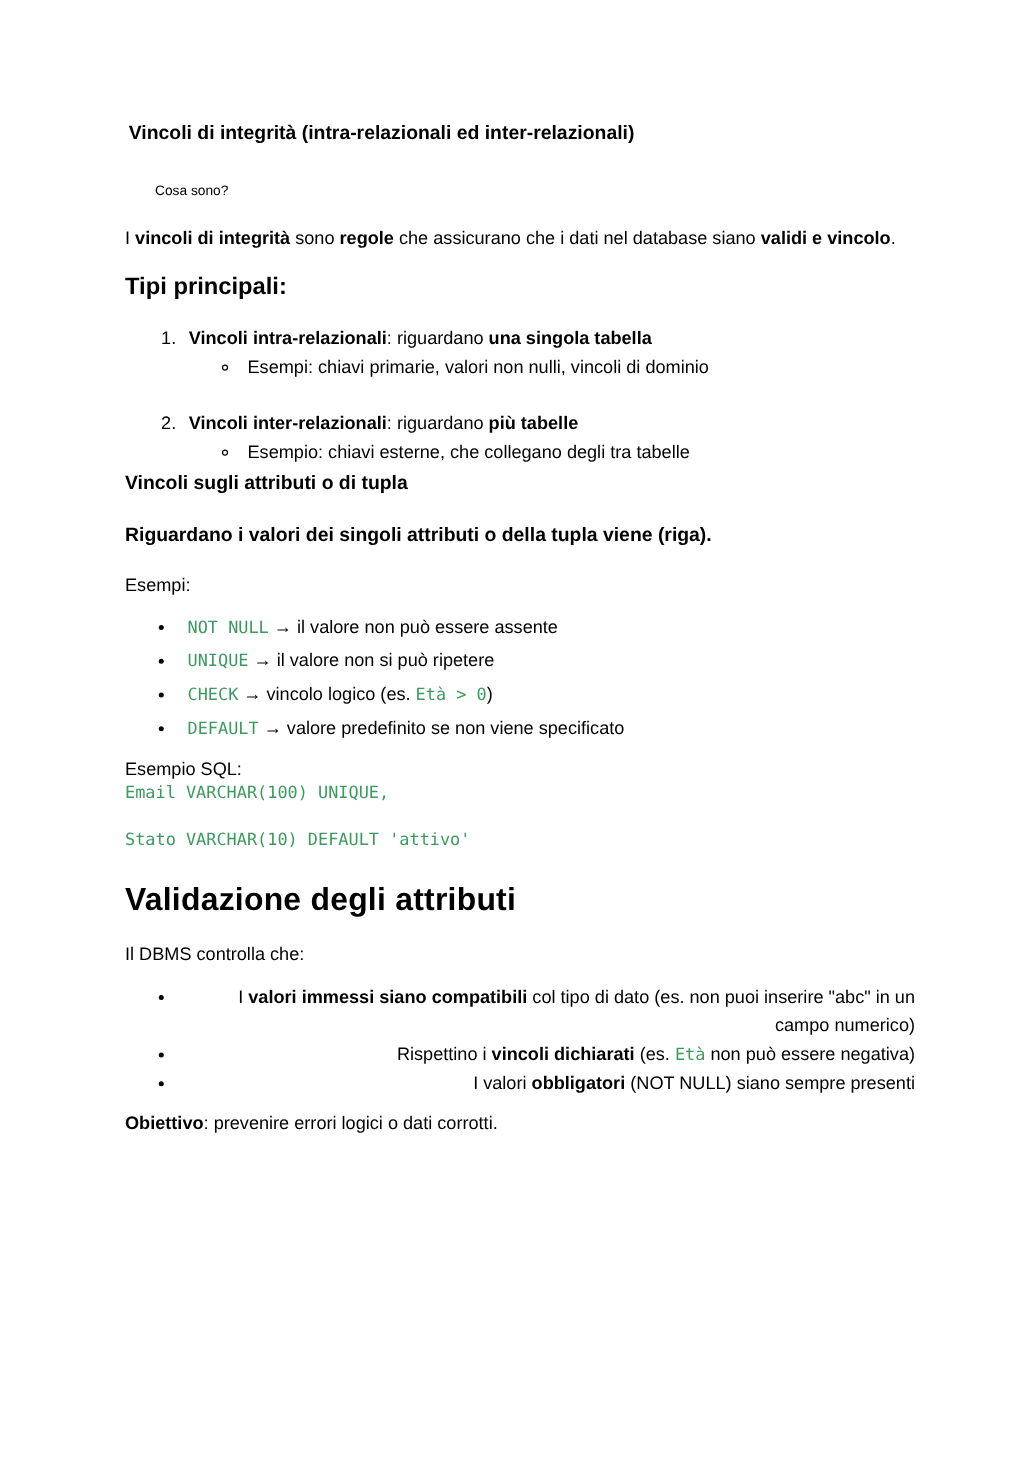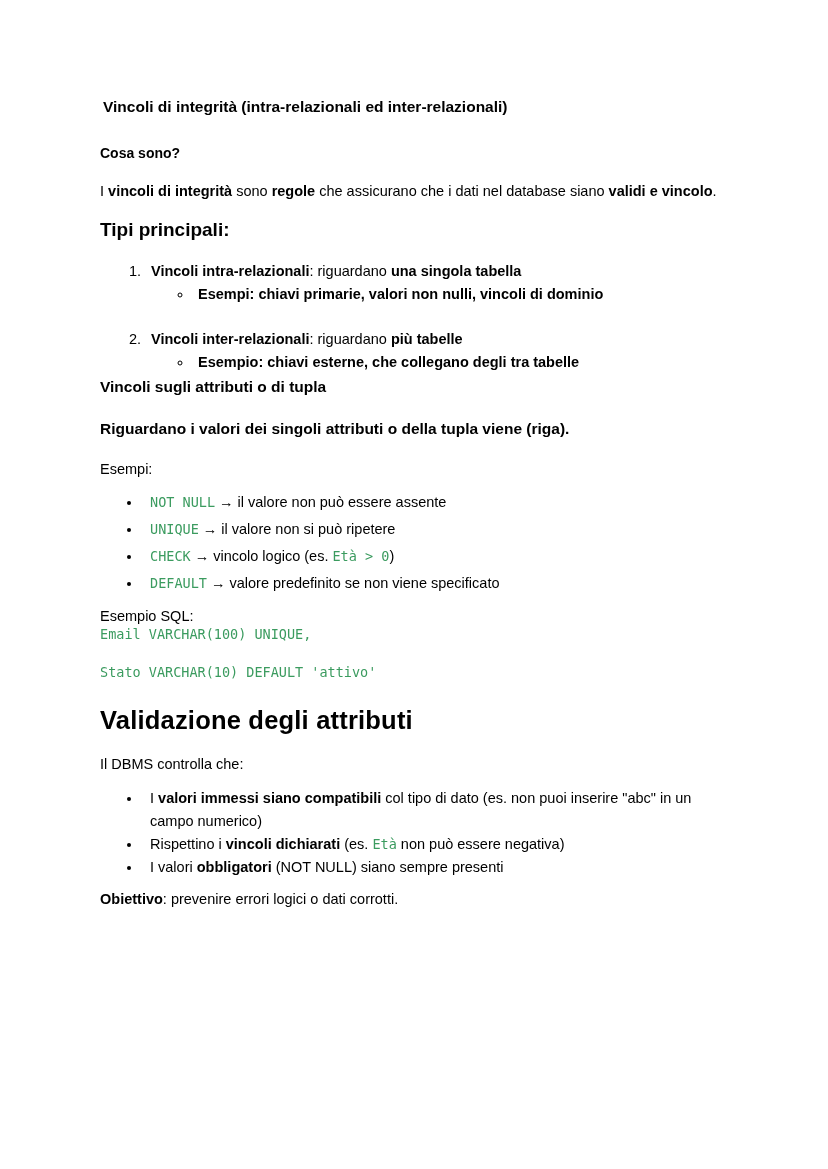--- a/index.html
+++ b/index.html
@@ -22,38 +22,37 @@
     padding-top: 97px;
     font-size: 14.5px;
     line-height: 23px;
   }
   .doc-title {
     margin-left: 3px;
     font-size: 15.5px; font-weight: bold; line-height: 20px;
   }
   .h-cosa {
     margin-top: 26px;
-    font-size: 14px; font-weight: bold; line-height: 21px;
+    font-size: 11px; font-weight: normal; line-height: 21px; margin-left: 24px;
   }
   .p-intro { margin-top: 16px; line-height: 23px; }
   .h-tipi {
     margin-top: 14px;
     font-size: 19px; font-weight: bold; line-height: 25px;
   }
   ol.tipi-list {
     margin-top: 18px;
     padding-left: 45px;
     list-style: decimal;
   }
   ol.tipi-list > li { padding-left: 6px; line-height: 23px; }
   ol.tipi-list > li + li { margin-top: 22px; }
   ul.sub-list {
     padding-left: 42px;
     list-style-type: circle;
-    font-weight: bold;
   }
   ul.sub-list > li { padding-left: 5px; line-height: 23px; }
   .h-attr {
     margin-top: 2px;
     font-size: 15.5px; font-weight: bold; line-height: 21px;
   }
   .p-riguardano {
     margin-top: 21px;
     font-size: 15.5px; font-weight: bold; line-height: 21px;
   }
@@ -75,20 +74,21 @@
   .h-validazione {
     margin-top: 23px;
     font-size: 25.5px; font-weight: bold; line-height: 33px;
     letter-spacing: 0.2px;
   }
   .p-dbms { margin-top: 17px; line-height: 20px; }
   ul.dbms-list {
     margin-top: 13px;
     padding-left: 42px;
     list-style-type: disc;
+    text-align: right;
   }
   ul.dbms-list > li { padding-left: 8px; line-height: 23px; }
   .p-obiettivo { margin-top: 9px; line-height: 23px; }
   
   span.b { font-weight: bold; }
   span.c {
     font-family: "DejaVu Sans Mono", "Liberation Mono", monospace;
     font-size: 13.5px;
     color: var(--code-green, #3b9b5f);
   }

